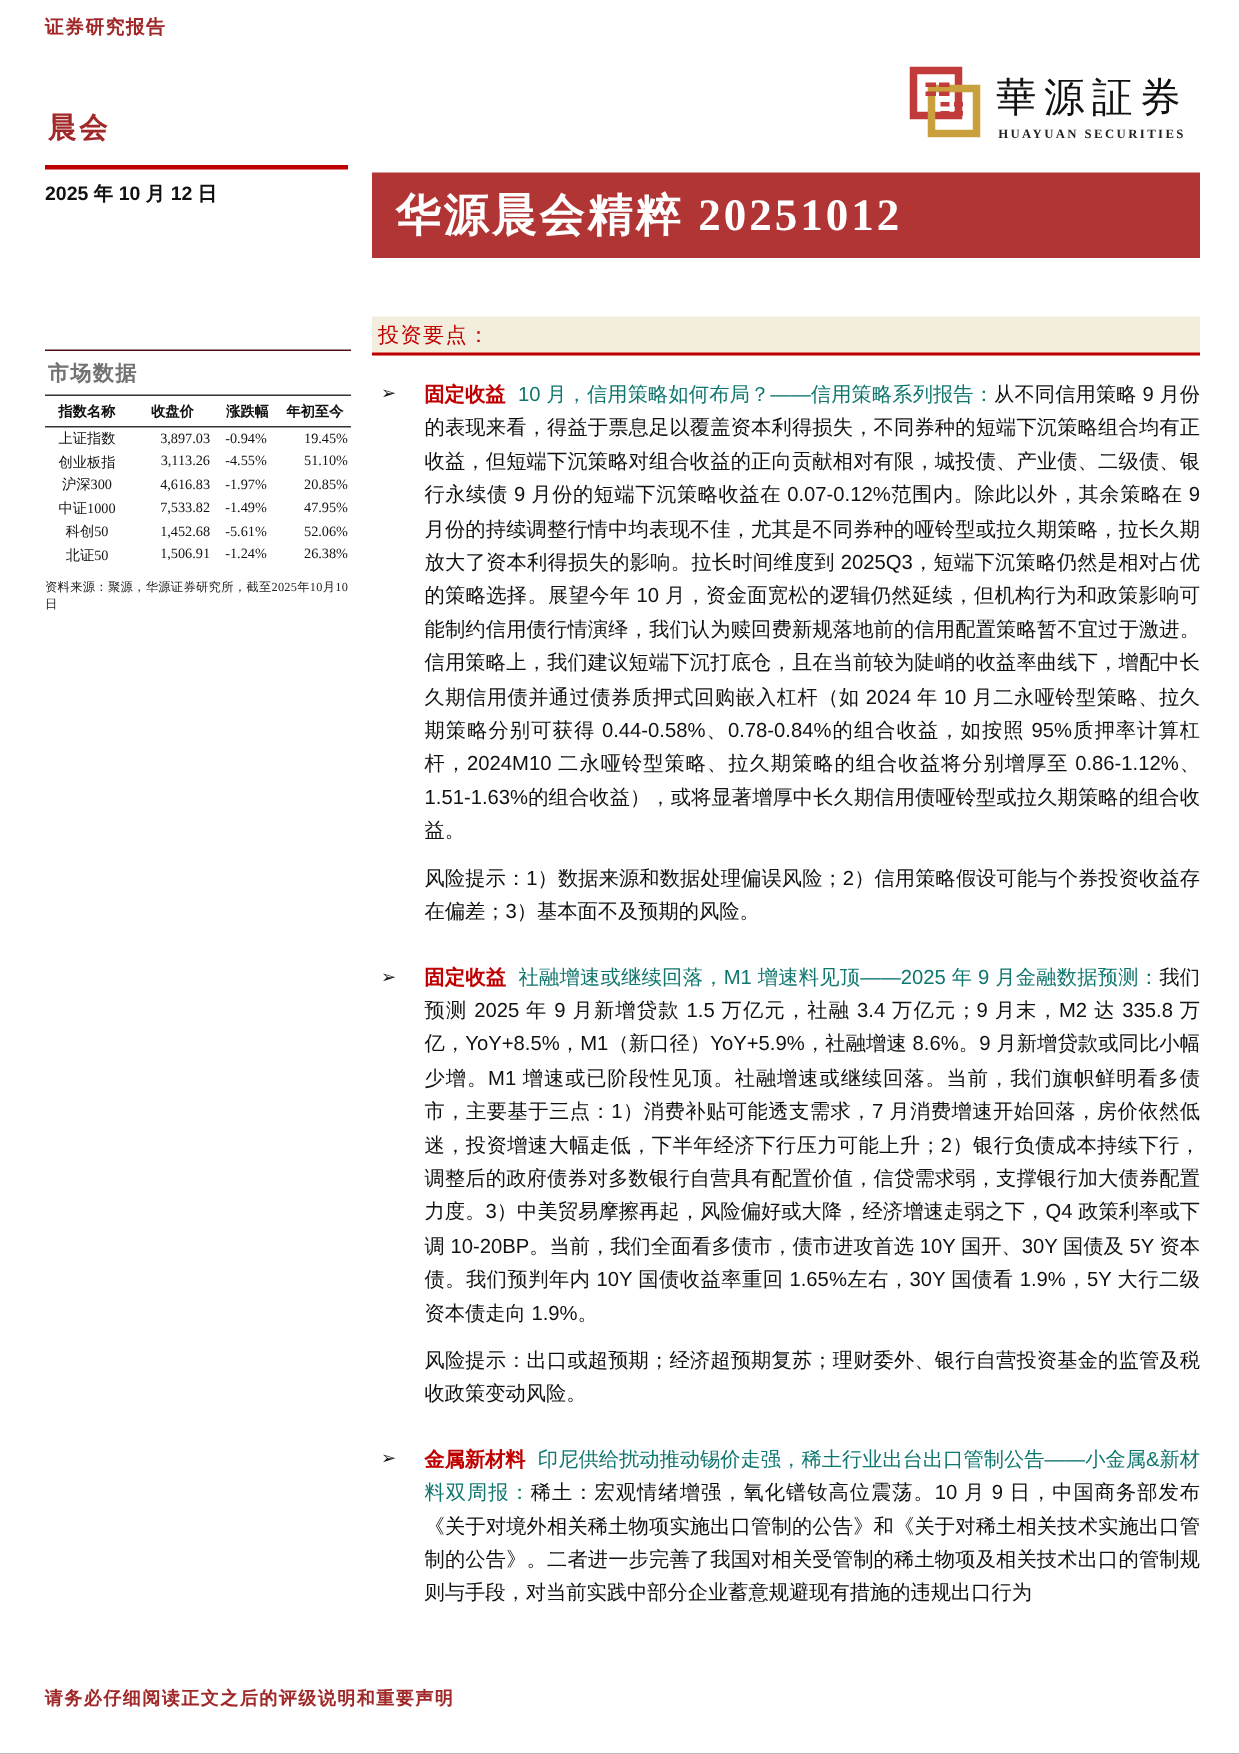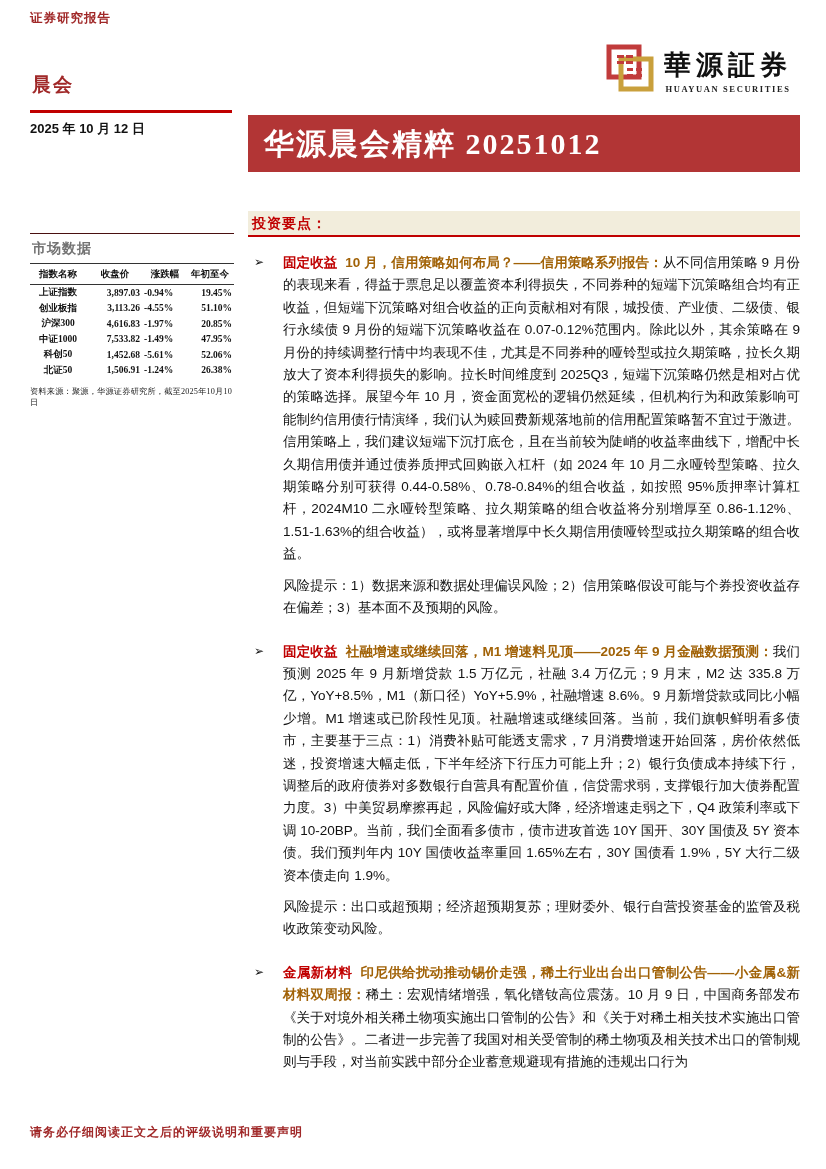--- a/index.html
+++ b/index.html
@@ -6,55 +6,55 @@
   .page {
     position:relative; width:826px; height:1169px; margin:0 auto;
     background:#ffffff; overflow:hidden;
     font-family:"Liberation Sans", sans-serif; color:#1a1a1a;
   }
   .kaiti { font-family:"Liberation Serif", serif; }
 
   
   .report-type { position:absolute; left:30px; top:10px; font-size:12.5px; font-weight:bold; color:#A02828; letter-spacing:1px; }
   .logo { position:absolute; right:34px; top:44px; display:flex; align-items:center; gap:10px; }
-  .logo-cn { font-family:"Liberation Serif", serif; font-size:27px; font-weight:bold; color:#111; letter-spacing:5px; white-space:nowrap; }
+  .logo-cn { font-family:"Liberation Serif", serif; font-size:27px; font-weight:normal; color:#111; letter-spacing:5px; white-space:nowrap; }
   .logo-en { font-family:"Liberation Serif", serif; font-size:8.5px; font-weight:bold; color:#222; letter-spacing:1.6px; text-align:center; margin-top:1px; }
 
   
   .category { position:absolute; left:32px; top:72px; font-size:19px; font-weight:bold; color:#A02828; letter-spacing:2px; }
   .rule-red { position:absolute; left:30px; top:110px; width:202px; height:3px; background:#C00000; }
   .date { position:absolute; left:30px; top:120px; font-size:13px; font-weight:bold; color:#111; }
 
   .market { position:absolute; left:30px; top:233px; width:204px; }
   .market-title { border-top:1.5px solid #4a1010; padding:6px 0 5px 2px; font-size:14px; font-weight:bold; color:#737373; letter-spacing:1px; }
   .mtable { font-family:"Liberation Serif", serif; font-size:9.5px; color:#111; }
-  .mrow { display:grid; grid-template-columns:56px 58px 42px 48px; align-items:center; height:15.5px;font-weight:bold; }
+  .mrow { display:grid; grid-template-columns:56px 58px 42px 48px; align-items:center; height:15.5px; }
   .mrow.mhead { height:20px; border-top:1px solid #333; border-bottom:1px solid #333; font-weight:bold; }
   .mrow .c0 { text-align:center; }
   .mrow .c1 { text-align:right; padding-right:4px; }
-  .mrow .c2 { text-align:left; padding-right:2px; }
+  .mrow .c2 { text-align:center; padding-right:2px; }
   .mrow .c3 { text-align:right; padding-right:2px; }
   .mrow.mhead .c1, .mrow.mhead .c2, .mrow.mhead .c3 { text-align:center; padding:0; }
   .source { margin-top:8px; font-size:8.2px; color:#222; letter-spacing:0.2px; }
 
   
   .banner { position:absolute; left:248px; top:115px; width:552px; height:57px; background:#B23535; }
   .banner span { display:block; padding-left:16px; line-height:57px; color:#ffffff; font-size:30px; font-weight:bold; letter-spacing:2px;border-radius:22px; }
 
   
   .hl-header { position:absolute; left:248px; top:211px; width:552px; height:24px; background:#F2EDDC; border-bottom:2.5px solid #C00000; }
-  .hl-header span { display:block; padding-left:4px; line-height:24px; font-size:14px; font-weight:bold; color:#C00000; letter-spacing:1px; }
+  .hl-header span { display:block; padding-left:4px; line-height:24px; font-size:14px; font-weight:normal; color:#C00000; letter-spacing:1px; }
 
   .content { position:absolute; left:250px; top:252px; width:550px; }
   .item { position:relative; padding-left:33px; margin-bottom:21px; }
   .arrow { position:absolute; left:4px; top:3px; font-size:12px; color:#111; }
   .para, .risk { margin:0; font-size:13.5px; line-height:22.4px; text-align:justify; color:#111; }
   .risk { margin-top:9px; }
   .label { color:#C00000; font-weight:bold; padding-right:8px; }
-  .btitle { font-weight:bold; color:#a16207; }
+  .btitle { font-weight:normal; color:#0f766e; }
 
   
   .footer { position:absolute; left:30px; top:1124px; font-size:12px; font-weight:bold; color:#A02828; letter-spacing:1px; }
 
   svg .seal-red { stroke:#C13B3B; } svg .seal-gold { stroke:#C9A03C; }
 </style>
 </head>
 <body>
 
 <div class="page">

